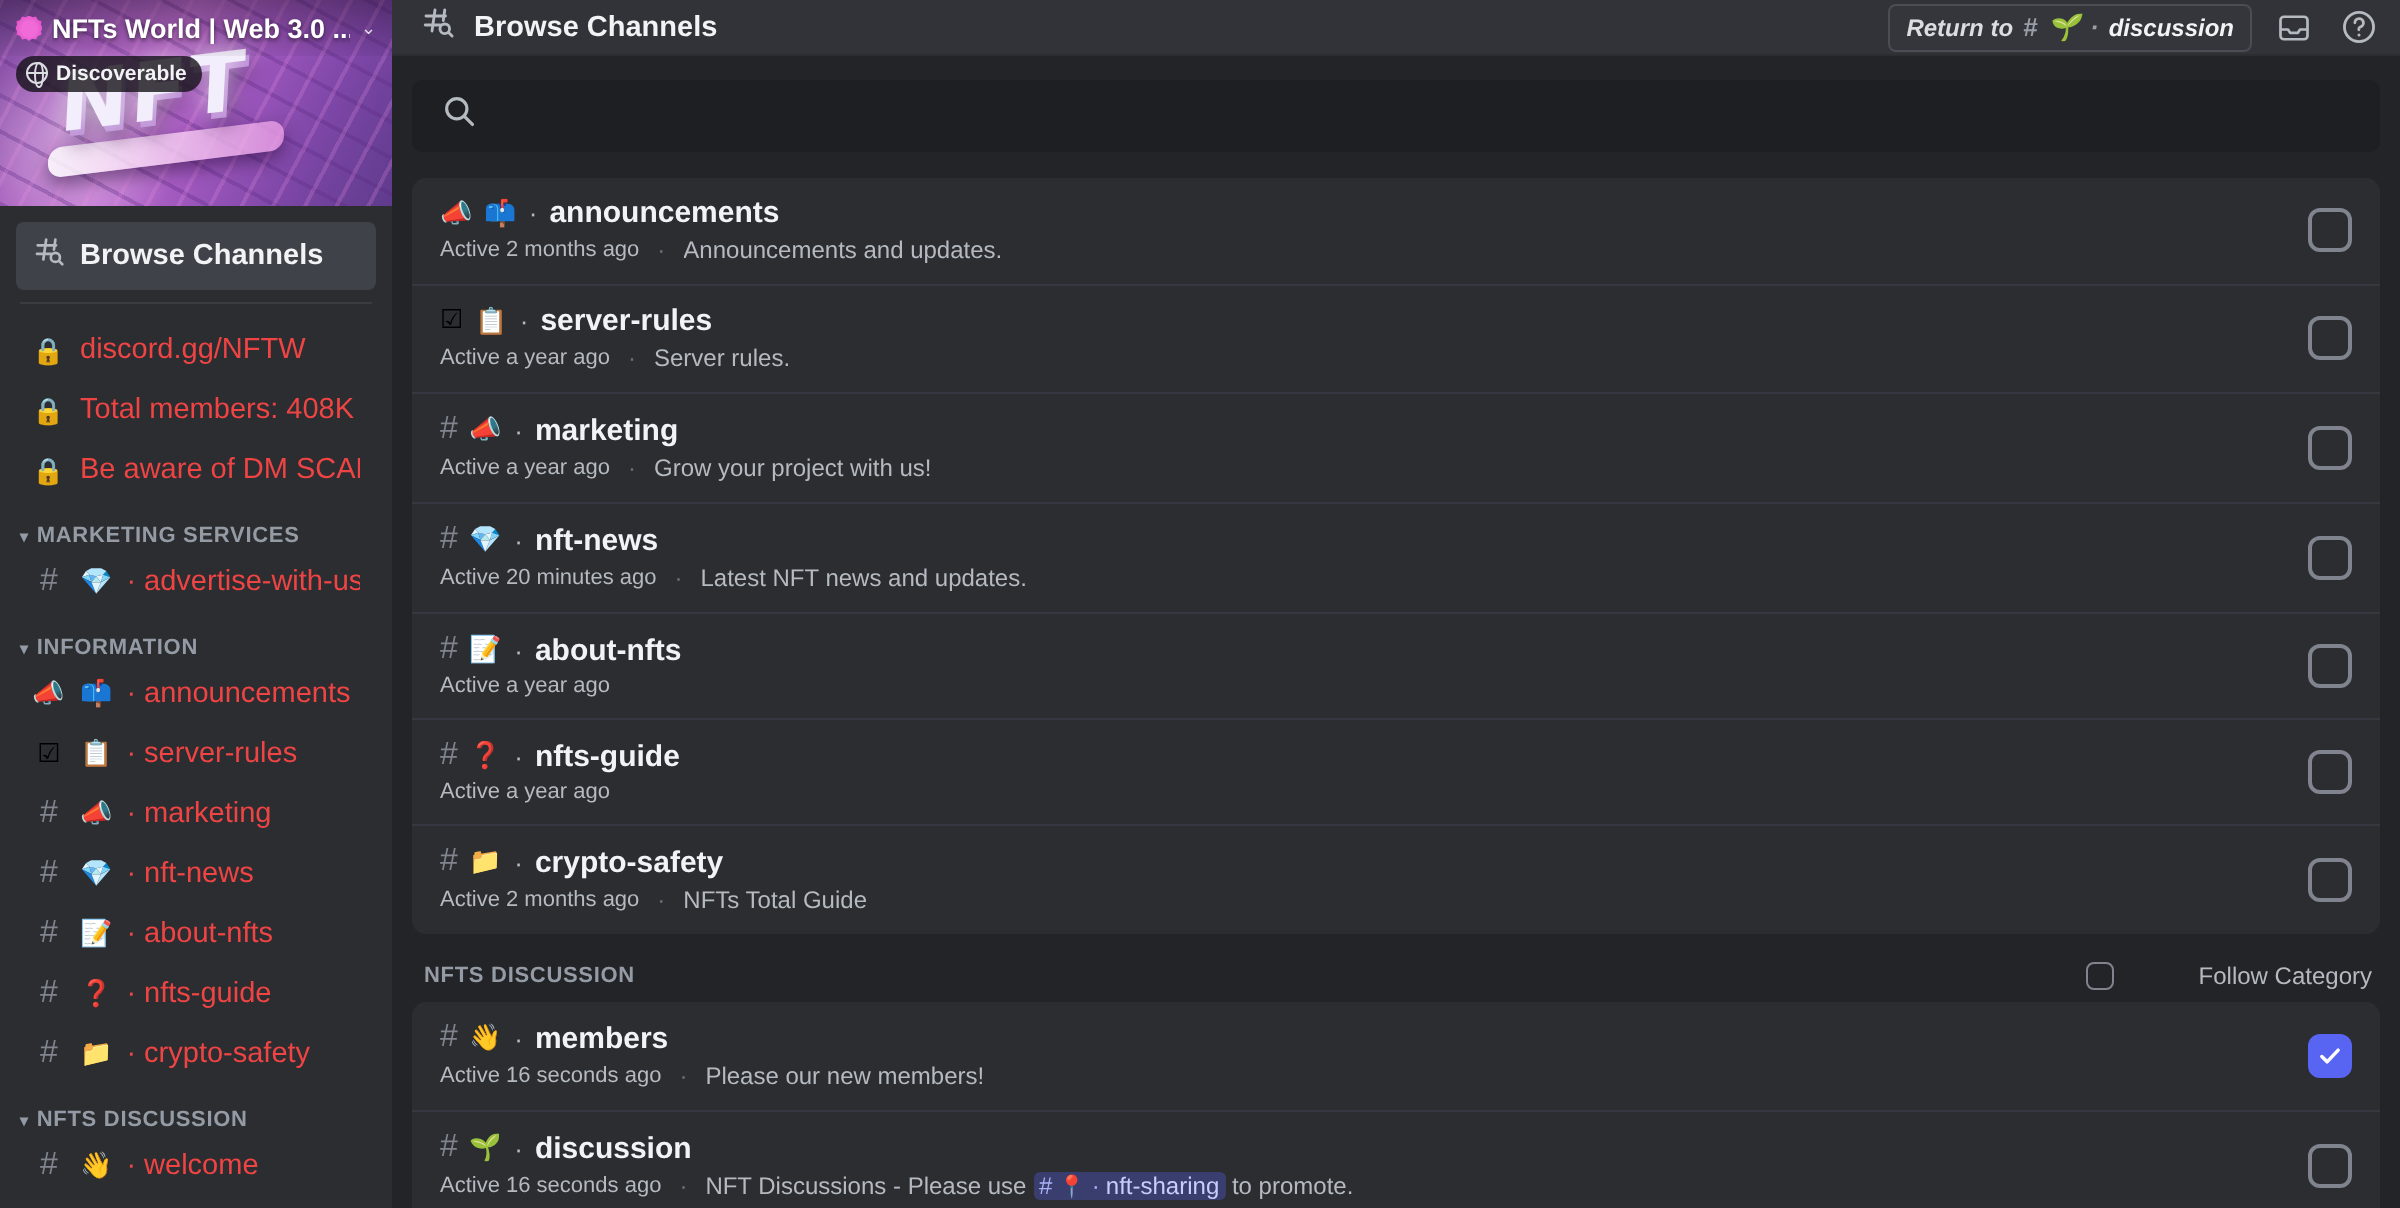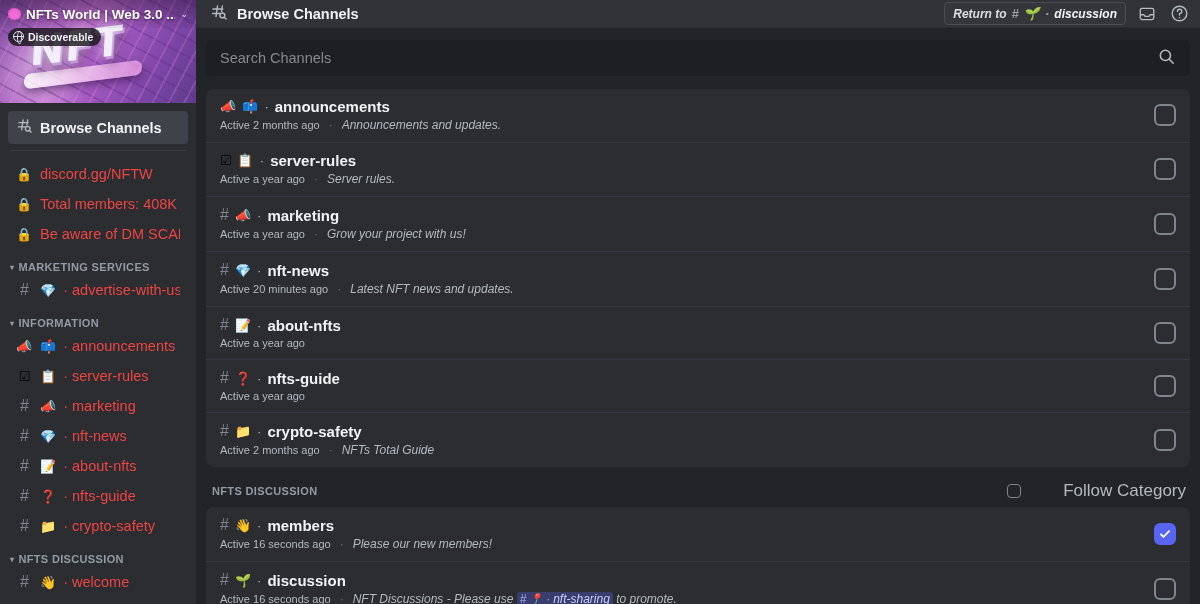--- a/index.html
+++ b/index.html
@@ -150,21 +150,21 @@
     min-height: 53px;
   }
   .crow:first-child { border-top:0; }
   .crow .left { flex:1 1 auto; min-width:0; }
   .crow .line1 { display:flex; align-items:center; gap:6px; }
   .crow .cname { color:#f2f3f5; font-size:15px; font-weight:600; }
   .crow .dot { color:#b5bac1; font-size:13px; }
   .crow .line2 { display:flex; align-items:center; gap:9px; margin-top:3px; }
   .crow .active { color:#b5bac1; font-size:11px; white-space:nowrap; }
   .crow .sep { color:#6d7077; font-size:12px; }
-  .crow .topic { color:#b5bac1; font-size:12px; white-space:nowrap; overflow:hidden; text-overflow:ellipsis;font-style:italic; }
+  .crow .topic { color:#b5bac1; font-size:12px; white-space:nowrap; overflow:hidden; text-overflow:ellipsis; }
   .mention {
     background: rgba(88,101,242,.32); color:#c9cdfb;
     border-radius:3px; padding: 0 3px; display:inline-flex; align-items:center; gap:3px;
   }
   .mention .mh { color:#aab0f6; font-size:12px; }
 
   .cb {
     width:22px; height:22px; flex:0 0 22px;
     border:2px solid #80848e; border-radius:6px; background:transparent;
     cursor:pointer; margin-left:14px;
@@ -175,21 +175,21 @@
   .cb.checked .tick { display:block; }
 
   .cat-head {
     display:flex; align-items:center;
     margin: 14px 4px 6px 6px;
   }
   .cat-head .ct { color:#949ba4; font-size:11px; font-weight:700; letter-spacing:.35px; }
   .cat-head .sp { flex:1 1 auto; }
   .follow { display:flex; align-items:center; gap:7px; cursor:pointer; }
   .follow .fcb { width:14px; height:14px; border:1.6px solid #80848e; border-radius:4px; }
-  .follow .ft { color:#b5bac1; font-size:17px;margin-left:35px; }
+  .follow .ft { color:#b5bac1; font-size:12px;margin-left:35px; }
 </style>
 </head>
 <body>
 
 <div class="app">
 
   <div class="sidebar">
 
     <div class="banner">
       <div class="banner-logo-base"></div>
@@ -334,21 +334,20 @@
           <circle cx="12" cy="12" r="9.2"></circle>
           <path d="M9.4 9.3a2.7 2.7 0 1 1 3.3 2.7c-.6.2-.8.7-.8 1.3v.5"></path>
           <circle cx="12" cy="17" r=".95" fill="#b5bac1" stroke="none"></circle>
         </svg>
       </span>
     </div>
 
     <div class="body-area">
 
       <div class="searchbar">
-        <input type="text" placeholder="Search Channels" style="">
         <span>
           <svg width="19" height="19" viewBox="0 0 24 24" fill="none" stroke="#b5bac1" stroke-width="2" stroke-linecap="round">
             <circle cx="10.6" cy="10.6" r="6.4"></circle>
               <path d="M15.4 15.4L20.5 20.5"></path>
           </svg>
         </span>
       </div>
 
       <div class="card" id="channel-card">
           <div class="crow">

